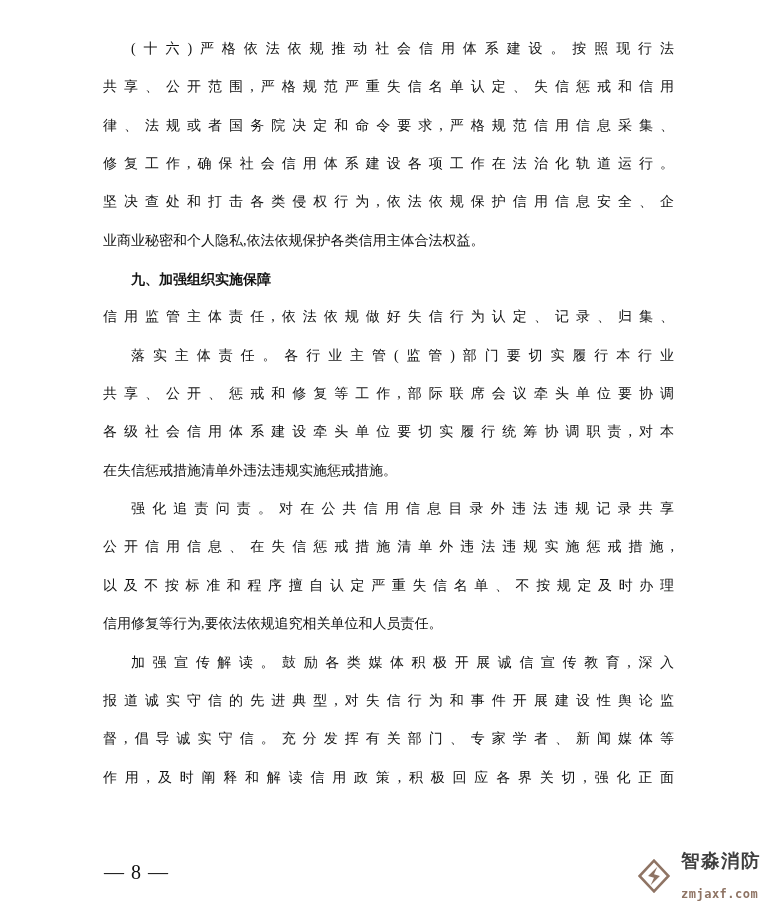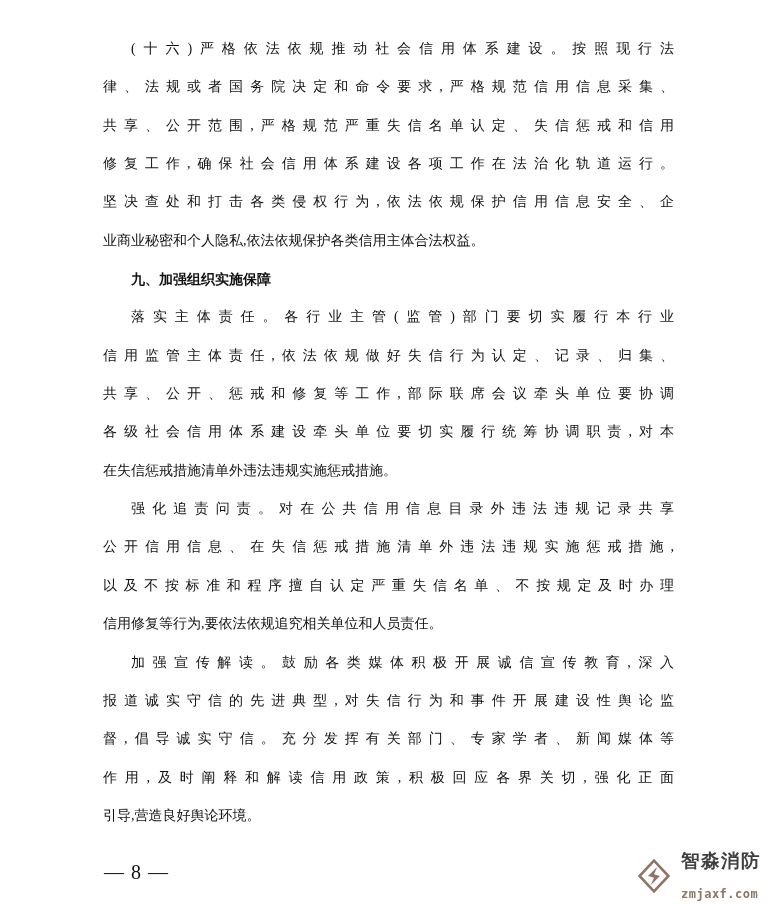--- a/index.html
+++ b/index.html
@@ -54,40 +54,39 @@
   }
 </style>
 </head>
 <body>
 
 <div class="page">
 
   <div class="doc-body" id="doc-body">
 
   <div class="line fill indent">(十六)严格依法依规推动社会信用体系建设。按照现行法</div>
+      <div class="line fill">共享、公开范围,严格规范严重失信名单认定、失信惩戒和信用</div>
       <div class="line fill">律、法规或者国务院决定和命令要求,严格规范信用信息采集、</div>
-      <div class="line fill">共享、公开范围,严格规范严重失信名单认定、失信惩戒和信用</div>
       <div class="line fill">修复工作,确保社会信用体系建设各项工作在法治化轨道运行。</div>
       <div class="line fill">坚决查处和打击各类侵权行为,依法依规保护信用信息安全、企</div>
       <div class="line last">业商业秘密和个人隐私,依法依规保护各类信用主体合法权益。</div>
       <div class="line last indent heading">九、加强组织实施保障</div>
+      <div class="line fill">信用监管主体责任,依法依规做好失信行为认定、记录、归集、</div>
       <div class="line fill indent">落实主体责任。各行业主管(监管)部门要切实履行本行业</div>
-      <div class="line fill">信用监管主体责任,依法依规做好失信行为认定、记录、归集、</div>
       <div class="line fill">共享、公开、惩戒和修复等工作,部际联席会议牵头单位要协调</div>
       <div class="line fill">各级社会信用体系建设牵头单位要切实履行统筹协调职责,对本</div>
       <div class="line last">在失信惩戒措施清单外违法违规实施惩戒措施。</div>
       <div class="line fill indent">强化追责问责。对在公共信用信息目录外违法违规记录共享</div>
       <div class="line fill">公开信用信息、在失信惩戒措施清单外违法违规实施惩戒措施,</div>
       <div class="line fill">以及不按标准和程序擅自认定严重失信名单、不按规定及时办理</div>
       <div class="line last">信用修复等行为,要依法依规追究相关单位和人员责任。</div>
       <div class="line fill indent">加强宣传解读。鼓励各类媒体积极开展诚信宣传教育,深入</div>
       <div class="line fill">报道诚实守信的先进典型,对失信行为和事件开展建设性舆论监</div>
       <div class="line fill">督,倡导诚实守信。充分发挥有关部门、专家学者、新闻媒体等</div>
       <div class="line fill">作用,及时阐释和解读信用政策,积极回应各界关切,强化正面</div>
-      <div class="line last">引导,营造良好舆论环境。</div>
     </div>
 
   <div class="pageno">— 8 —</div>
 
   <div class="logo">
     <svg class="logo-icon" viewBox="0 0 40 44" xmlns="http://www.w3.org/2000/svg" aria-hidden="true">
 
       <polygon points="20,4 37,22 20,40 3,22" fill="none" stroke="#8f7464" stroke-width="3"></polygon>
 
       <path d="M 13,22 L 24,11 L 20,20 L 27,22 L 16,33 L 20,24 Z" fill="#8f7464"></path>

